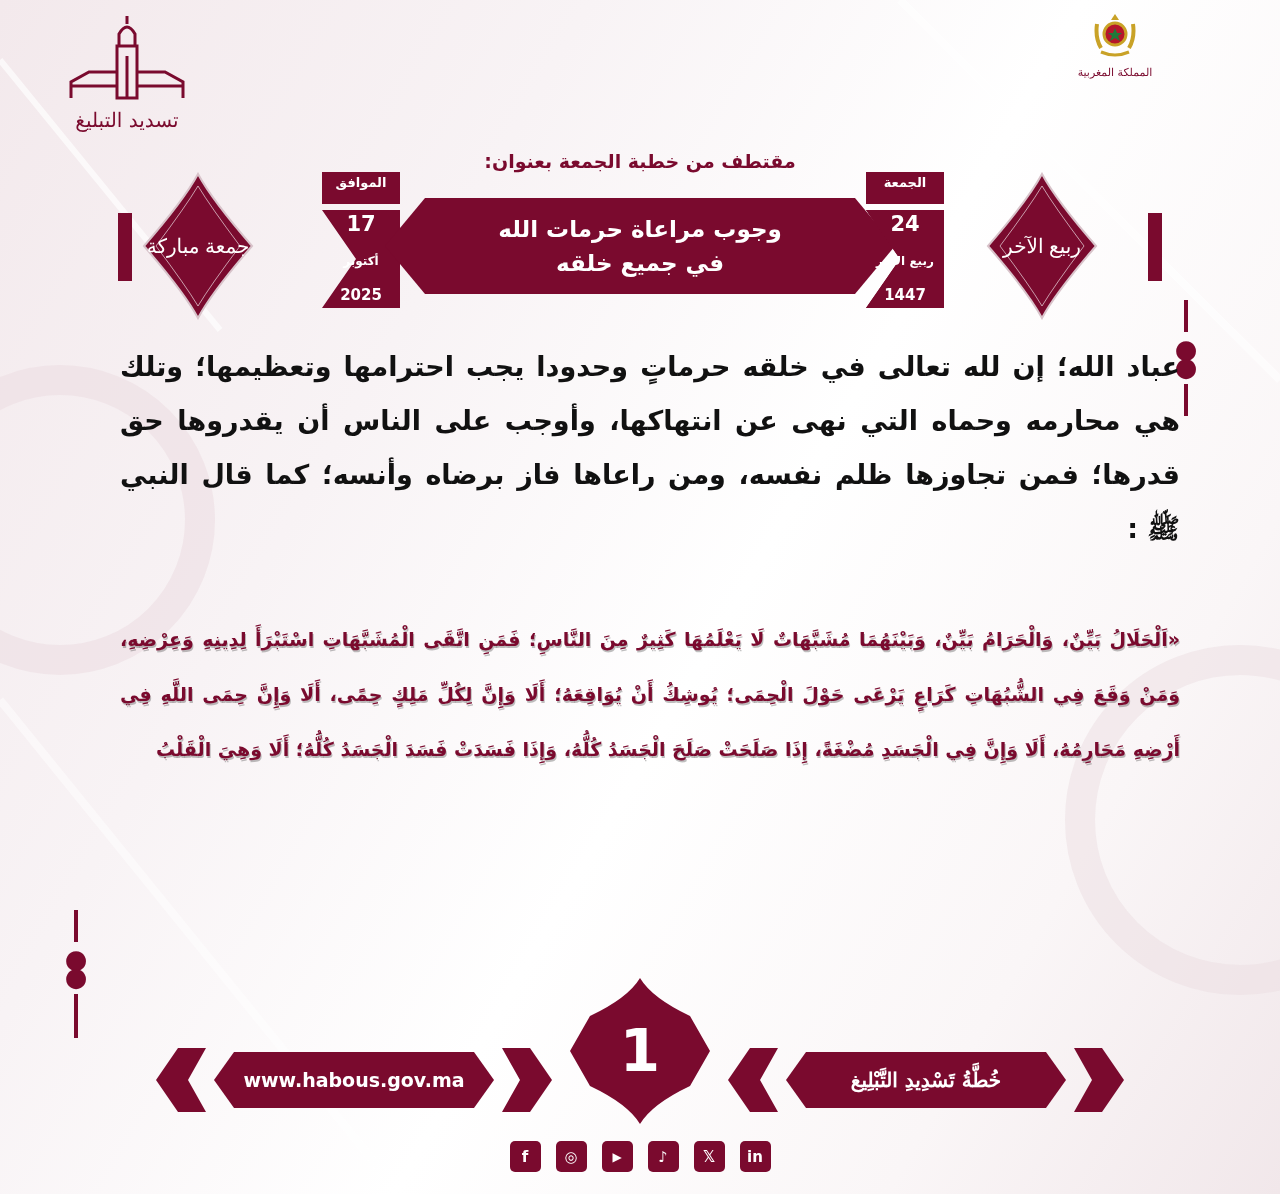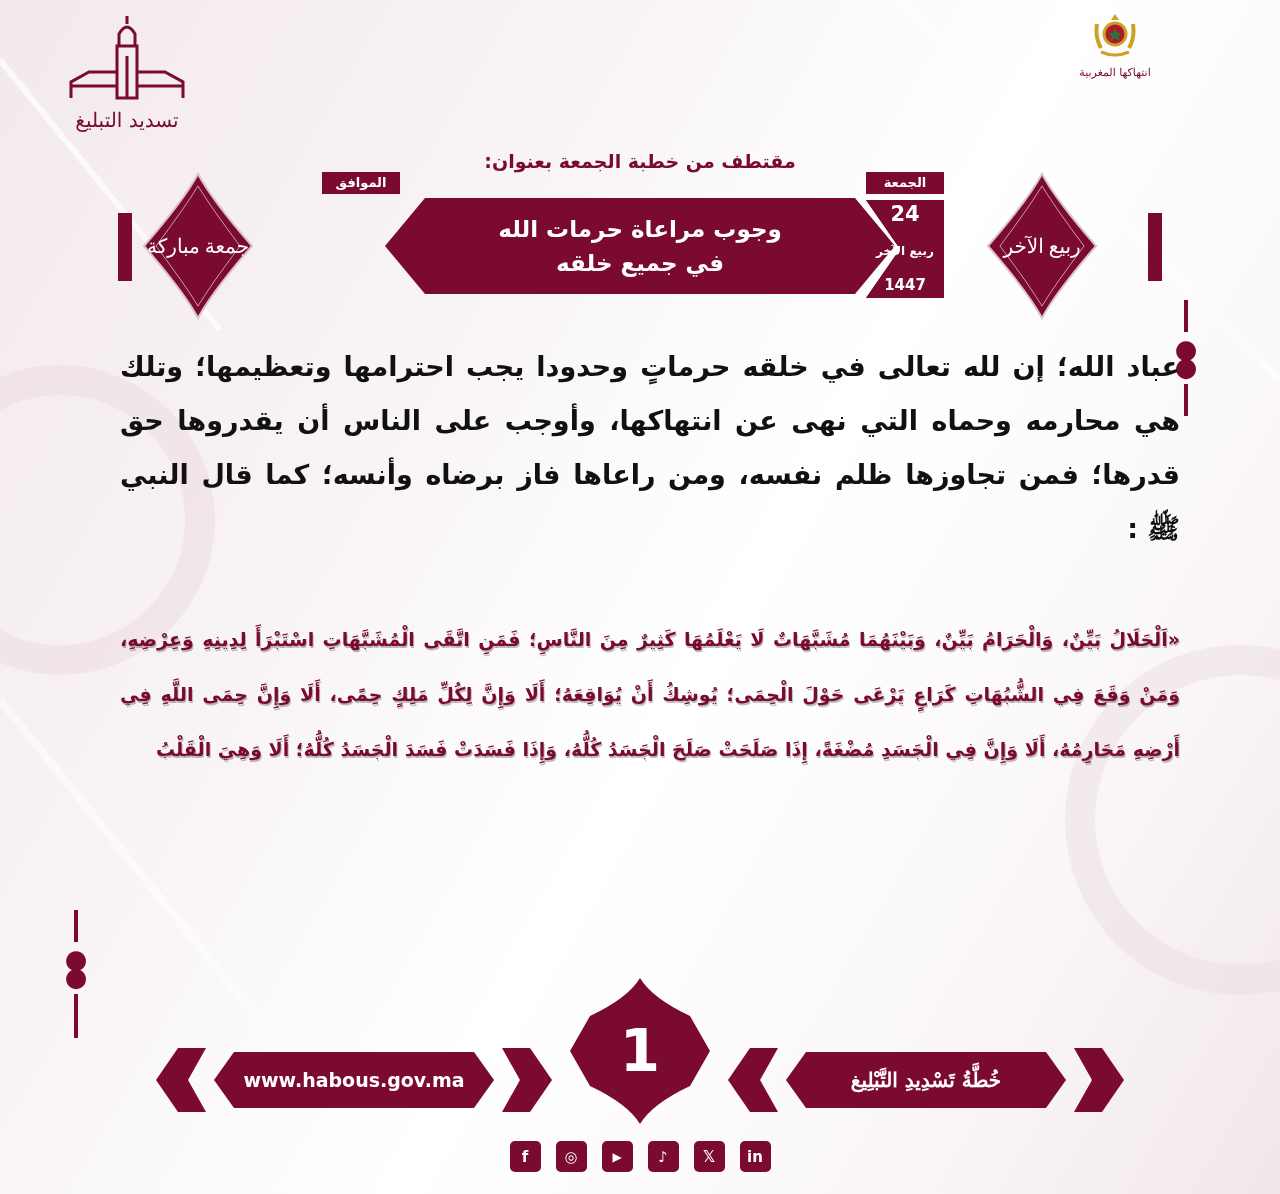--- a/index.html
+++ b/index.html
@@ -20,31 +20,31 @@
   .logo-right .ministry { font-family:"DejaVu Serif", serif; font-size:15px; color:#7a0a2e; direction:rtl; }
 
   .intro { left:0; width:1280px; top:150px; text-align:center; font-size:19px; font-weight:bold; color:#7a0a2e; direction:rtl; }
 
   
   .title-banner { left:385px; top:198px; width:510px; height:96px; }
   .title-banner svg { position:absolute; inset:0; }
   .title-text { position:absolute; inset:0; display:flex; flex-direction:column; justify-content:center; align-items:center; color:#fff; font-weight:bold; font-size:23px; line-height:34px; direction:rtl; }
 
   .date-box { width:78px; color:#fff; text-align:center; font-weight:bold; }
-  .date-label { background:#7a0a2e; font-size:13px; height:22px; line-height:22px; }
+  .date-label { background:#7a0a2e; font-size:13px; height:32px; line-height:22px; }
   .date-body { position:relative; height:98px; margin-top:6px; }
   .date-body svg { position:absolute; inset:0; }
   .date-body .inner { position:relative; display:flex; flex-direction:column; align-items:center; justify-content:space-between; height:100%; padding:2px 0 4px; }
   .d-num { font-size:21px; }
   .d-mid { font-size:12px; direction:rtl; }
   .d-year { font-size:15px; }
 
   .medallion { width:116px; height:148px; }
   .medallion svg { position:absolute; inset:0; }
-  .medallion .txt { position:absolute; inset:0; display:flex; align-items:center; justify-content:center; color:#fff; font-family:Liberation Serif, serif; font-size:20px; direction:rtl; }
+  .medallion .txt { position:absolute; inset:0; display:flex; align-items:center; justify-content:center; color:#fff; font-family:Liberation Sans, sans-serif; font-size:20px; direction:rtl; }
 
   .side-bar { width:14px; height:68px; background:#7a0a2e; }
 
   
   .para { right:100px; left:120px; top:340px; direction:rtl; text-align:justify; text-align-last:right; font-weight:bold; font-size:27px; line-height:54px; color:#111; }
   .hadith { right:100px; left:120px; top:612px; direction:rtl; text-align:justify; font-weight:bold; font-size:19px; line-height:55px; color:#7a0a2e; text-shadow:1px 2px 0 rgba(0,0,0,0.25); }
 
   .quote-mark { width:40px; }
   .qbar { width:4px; background:#7a0a2e; margin:0 auto; }
   .qdots { font-size:26px; line-height:18px; text-align:center; color:#7a0a2e; }
@@ -89,38 +89,48 @@
 
 <div class="abs logo-right">
   <svg width="44" height="48" viewBox="0 0 44 48">
     <path d="M22 4 L26 10 L18 10 Z" fill="#c9a227"></path>
     <circle cx="22" cy="24" r="11" fill="#b5162b" stroke="#c9a227" stroke-width="3"></circle>
     <path d="M22 18 L24 23 L29 23 L25 26 L27 31 L22 28 L17 31 L19 26 L15 23 L20 23 Z" fill="#1f7a3a"></path>
     <path d="M4 14 Q2 28 8 38" stroke="#c9a227" stroke-width="4" fill="none"></path>
     <path d="M40 14 Q42 28 36 38" stroke="#c9a227" stroke-width="4" fill="none"></path>
     <path d="M8 42 Q22 48 36 42" stroke="#c9a227" stroke-width="3" fill="none"></path>
   </svg>
-  <div class="kingdom">انتهاكها المغربية</div>
+  <div class="kingdom">المملكة المغربية</div>
 </div>
 
 <div class="abs intro">مقتطف من خطبة الجمعة بعنوان:</div>
 
 <div class="abs side-bar" style="left:118px; top:213px;"></div>
 <div class="abs side-bar" style="left:1148px; top:213px;"></div>
 
 <div class="abs medallion" style="left:140px; top:172px;">
   <svg viewBox="0 0 116 148" width="116" height="148">
     <path d="M58 2 Q72 28 112 74 Q72 120 58 146 Q44 120 4 74 Q44 28 58 2 Z" fill="#7a0a2e" stroke="#d8c3ca" stroke-width="2"></path>
     <path d="M58 14 Q70 34 100 74 Q70 114 58 134 Q46 114 16 74 Q46 34 58 14 Z" fill="none" stroke="#ffffff" stroke-width="1" opacity="0.6"></path>
   </svg>
   <div class="txt">جمعة مباركة</div>
 </div>
 
 <div class="abs date-box" style="left:322px; top:172px;">
   <div class="date-label">الموافق</div>
+  <div class="date-body">
+    <svg viewBox="0 0 78 98" width="78" height="98" preserveAspectRatio="none">
+      <path d="M0 0 L78 0 L44 49 L78 98 L0 98 Z" fill="#7a0a2e" transform="translate(78,0) scale(-1,1)"></path>
+    </svg>
+    <div class="inner">
+      <div class="d-num">17</div>
+      <div class="d-mid">أكتوبر</div>
+      <div class="d-year">2025</div>
+    </div>
+  </div>
 </div>
 
 <div class="abs title-banner">
   <svg viewBox="0 0 510 96" width="510" height="96" preserveAspectRatio="none">
     <path d="M40 0 L470 0 L510 48 L470 96 L40 96 L0 48 Z" fill="#7a0a2e"></path>
   </svg>
   <div class="title-text">
     <div>وجوب مراعاة حرمات الله</div>
     <div>في جميع خلقه</div>
   </div>

